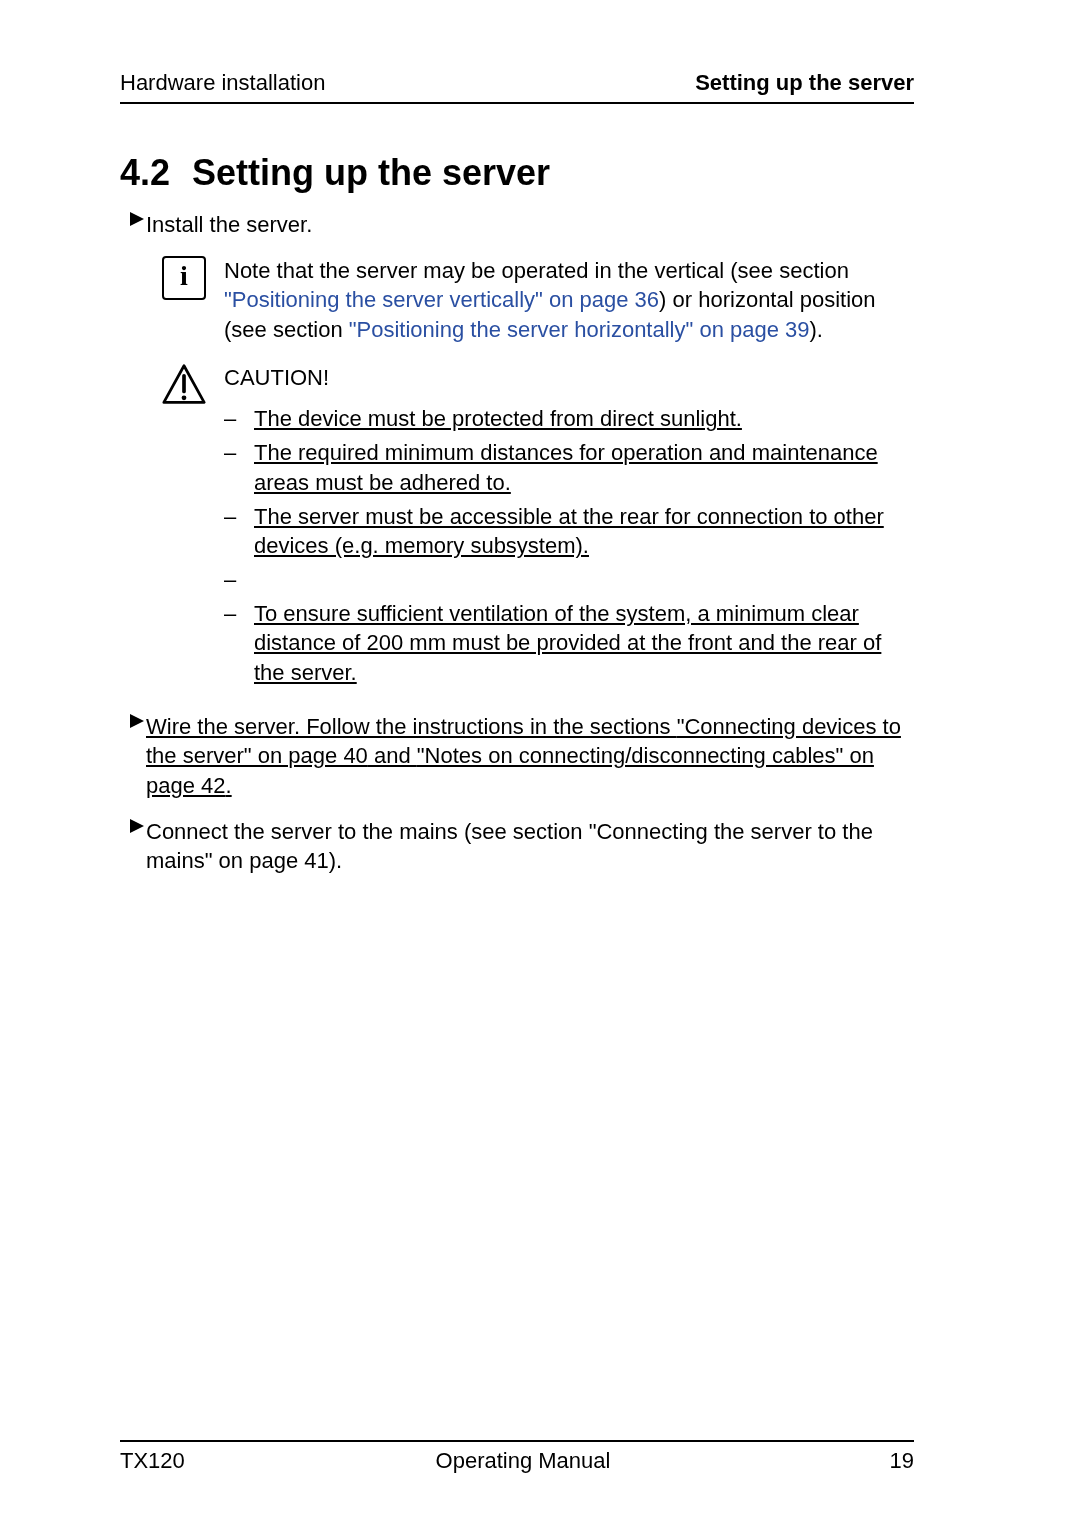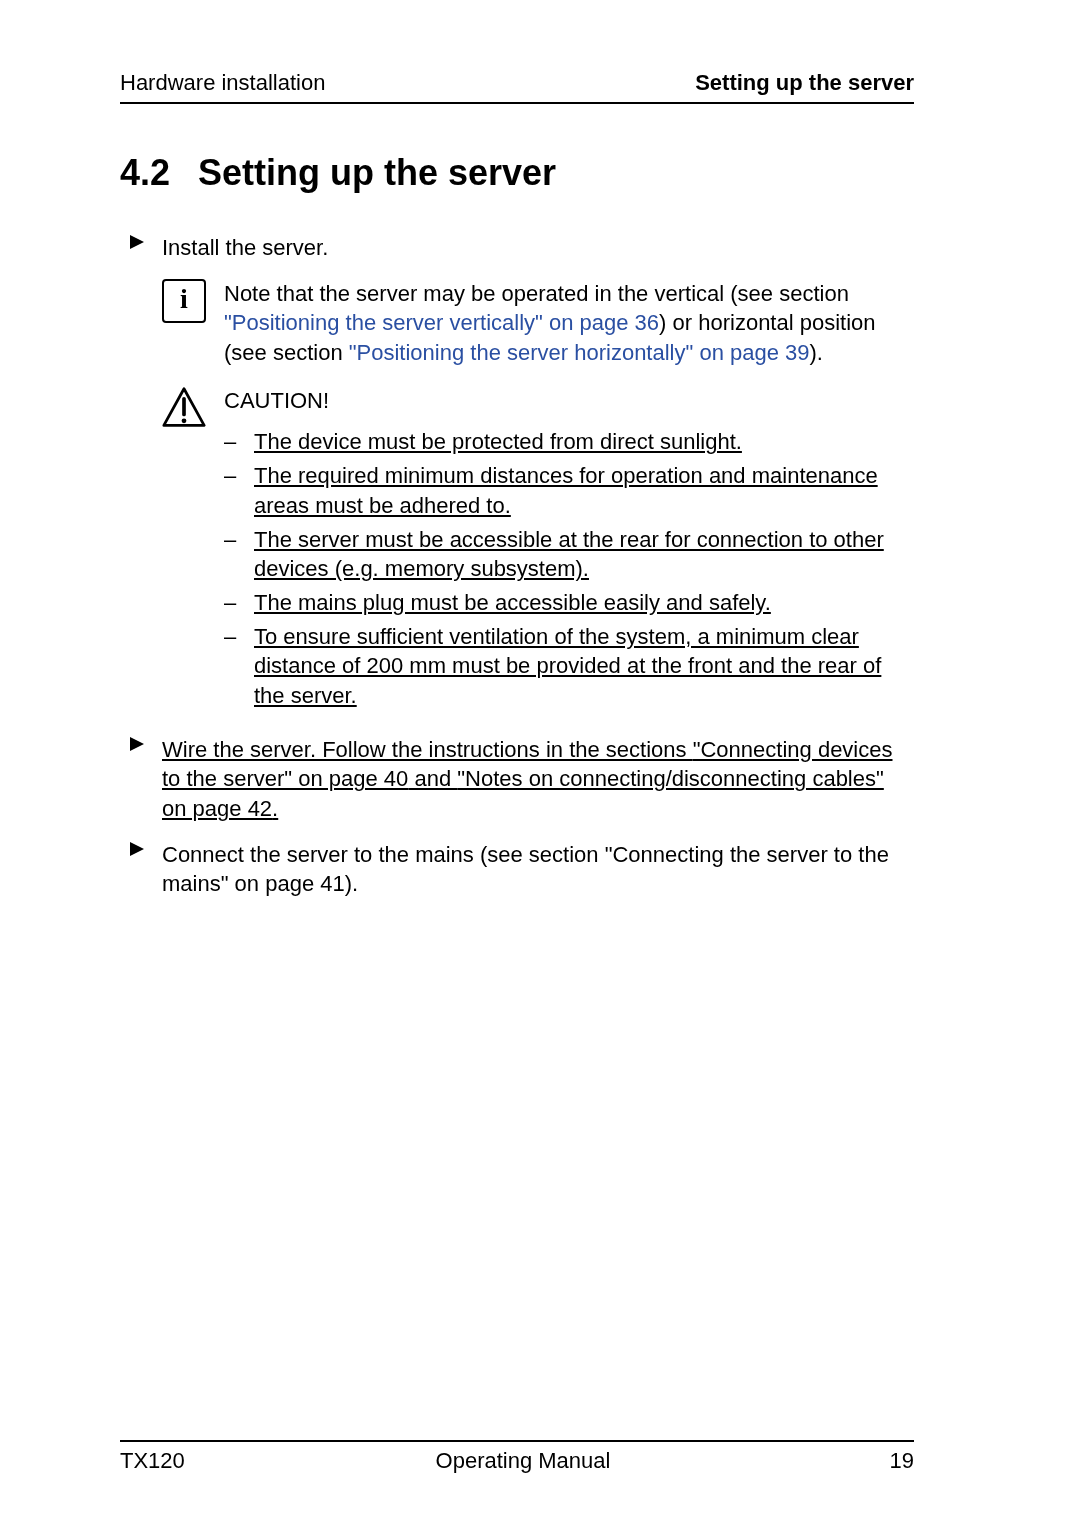--- a/index.html
+++ b/index.html
@@ -20,29 +20,29 @@
     display: flex;
     justify-content: space-between;
     font-size: 22px;
     padding-bottom: 6px;
     border-bottom: 2px solid #000;
   }
   .header-left { font-weight: 400; }
   .header-right { font-weight: 700; }
   .section-heading {
     display: flex;
-    gap: 28px;
+    gap: 22px;
     font-size: 36px;
     font-weight: 700;
     margin-top: 48px;
-    margin-bottom: 39px;
+    margin-bottom: 16px;
   }
   .bullet-block {
     display: flex;
-    gap: 18px;
+    gap: 2px;
     margin-bottom: 16px;
   }
   .bullet-marker {
     flex: 0 0 24px;
     display: flex;
     justify-content: flex-end;
     padding-top: 2px;
   }
   .bullet-marker svg { width: 14px; height: 14px; }
   .bullet-text {
@@ -170,21 +170,20 @@
         <div class="dash-item">
             <div class="dash-marker">–</div>
             <div class="dash-text">The required minimum distances for operation and maintenance areas must be adhered to.</div>
           </div>
         <div class="dash-item">
             <div class="dash-marker">–</div>
             <div class="dash-text">The server must be accessible at the rear for connection to other devices (e.g. memory subsystem).</div>
           </div>
         <div class="dash-item">
             <div class="dash-marker">–</div>
-            <div class="dash-text">The mains plug must be accessible easily and safely.</div>
           </div>
         <div class="dash-item">
             <div class="dash-marker">–</div>
             <div class="dash-text">To ensure sufficient ventilation of the system, a minimum clear distance of 200 mm must be provided at the front and the rear of the server.</div>
           </div>
       </div>
     </div>
   </div>
 
   <div class="bullet-block" style="margin-top:20px;text-decoration:underline;">

